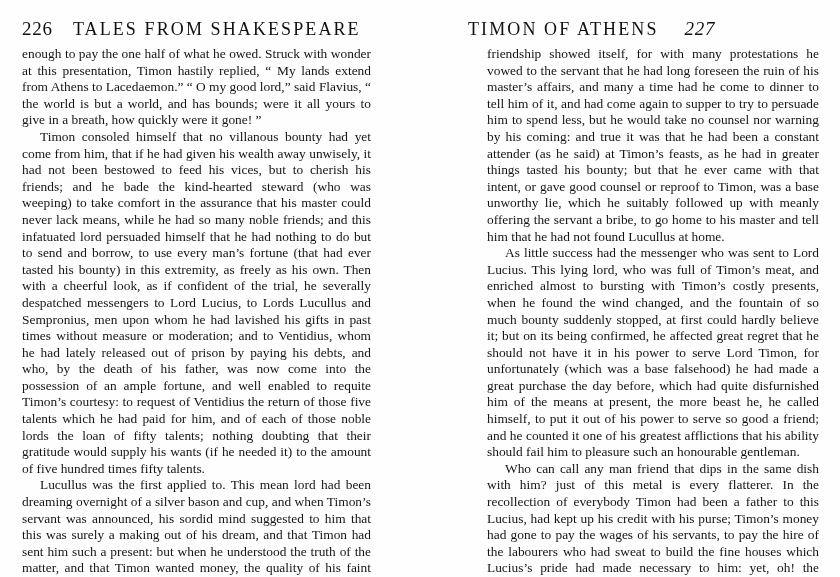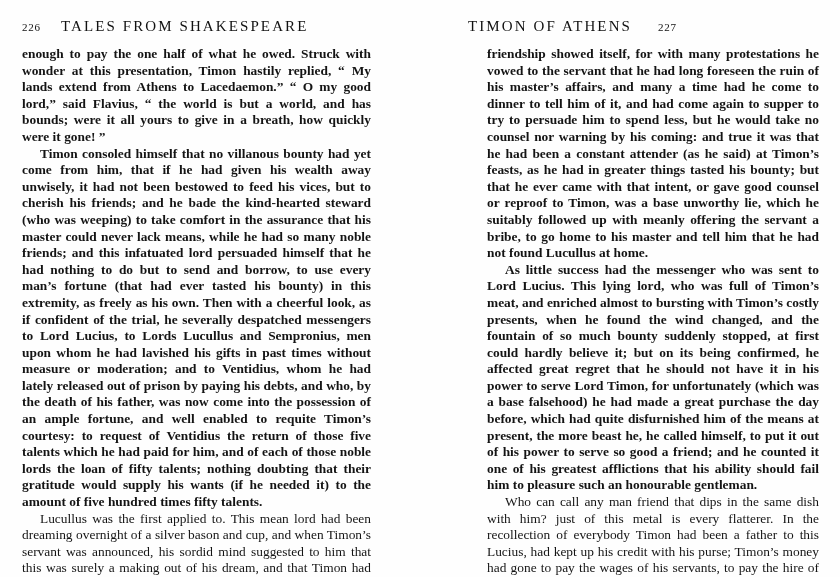--- a/index.html
+++ b/index.html
@@ -28,33 +28,33 @@
     position: absolute;
     top: 18px;
     height: 22px;
     display: flex;
     align-items: baseline;
   }
   .running-head.left  { left: 22px;  width: 350px; }
   .running-head.right { left: 468px; width: 350px; }
 
   .folio {
-    font-size: 11px;
+    font-size: 19px;
     letter-spacing: 0.8px;
     font-variant: small-caps;
     color: #111;
   }
   .head-title {
-    font-size: 15px;
+    font-size: 18px;
     letter-spacing: 2.1px;
     color: #111;
     white-space: nowrap;
   }
   .running-head.left .head-title  { margin-left: 20px; }
-  .running-head.right .folio      { margin-left: 26px; }
+  .running-head.right .folio      { margin-left: 26px; font-style: italic; }
 
   
   .columns {
     position: absolute;
     top: 46px;
     left: 0;
     width: 840px;
   }
   .col {
     position: absolute;
@@ -78,21 +78,20 @@
     text-indent: 18px;
   }
   .col p:last-child {
     
   }
   .col p.cont-justify {
     text-align-last: justify;
   }
   .col p.ragged-last {
     text-align-last: auto;
-    font-weight: bold;
   }
 </style>
 </head>
 <body>
 
 <div class="page">
 
   <div class="running-head left">
     <span class="folio">226</span>
     <span class="head-title">TALES FROM SHAKESPEARE</span>

